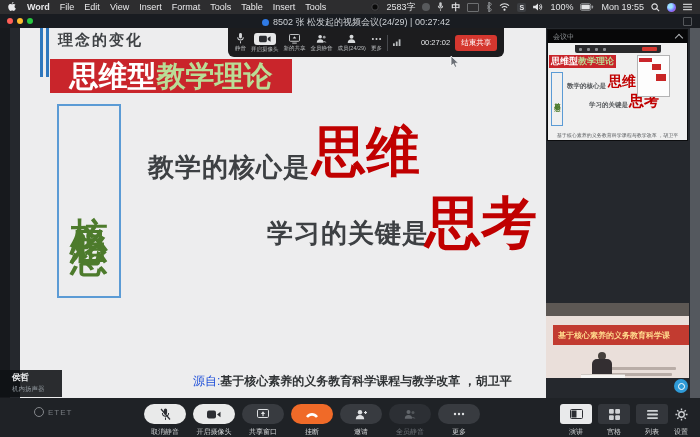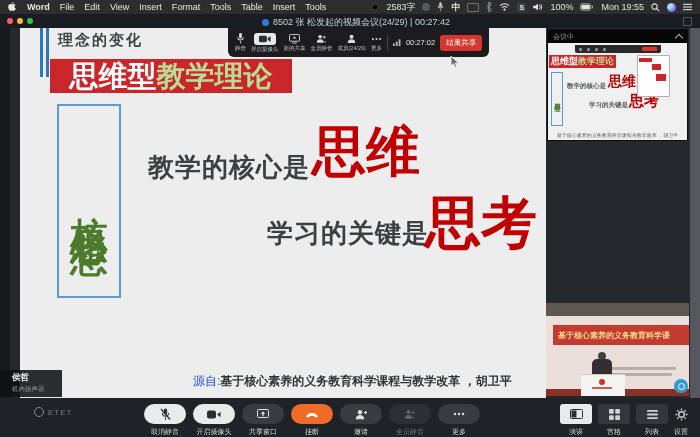--- a/index.html
+++ b/index.html
@@ -55,21 +55,21 @@
   .sl-source .txt{color:#2f3234;font-weight:700;}
 
   
   #share-toolbar{position:absolute;left:228px;top:28px;height:29px;background:#1c1c1e;border-radius:0 0 6px 6px;
                  display:flex;align-items:center;gap:5px;padding:0 7px;}
   .tbtn{display:flex;flex-direction:column;align-items:center;justify-content:center;color:#d7d9db;}
   .tbtn .tlabel{font-size:5.5px;color:#b9bcbe;margin-top:1px;white-space:nowrap;}
   .cam-chip{background:#e6e7e8;color:#2a2c30;border-radius:3px;width:22px;height:12px;
             display:flex;align-items:center;justify-content:center;}
   .tdivider{width:1px;height:16px;background:#47494d;}
-  .timer{display:flex;align-items:flex-start;gap:5px;font-size:7.5px;color:#e4e6e8;white-space:nowrap;}
+  .timer{display:flex;align-items:flex-start;gap:20px;font-size:7.5px;color:#e4e6e8;white-space:nowrap;}
   .end-share{background:#d5372f;color:#fff;font-size:7.5px;padding:3px 6px;border-radius:3px;white-space:nowrap;cursor:default;}
 
   
   #cursor{position:absolute;left:450px;top:55px;}
 
   
   #speaker-overlay{position:absolute;left:0;top:370px;width:62px;height:27px;background:rgba(15,17,20,.88);
                    padding:2px 12px;box-sizing:border-box;z-index:5;}
   #speaker-overlay .nm{font-size:8.5px;color:#f0f1f2;font-weight:700;}
   #speaker-overlay .dv{font-size:6.5px;color:#8f969c;margin-top:1px;white-space:nowrap;}
@@ -95,21 +95,21 @@
   .mini-p{position:absolute;font-size:6.5px;font-weight:700;color:#55585b;white-space:nowrap;}
   .mini-h{position:absolute;font-weight:800;color:#c00000;white-space:nowrap;}
   .nested{position:absolute;left:89px;top:12px;width:31px;height:40px;background:#fdfdfd;border:1px solid #b3b3b4;}
   .nested .b1{position:absolute;left:1px;top:2px;width:13px;height:4px;background:#c9252b;}
   .nested .b2{position:absolute;left:14px;top:8px;width:9px;height:6px;background:#c00000;opacity:.85;}
   .nested .b3{position:absolute;left:18px;top:18px;width:10px;height:7px;background:#c00000;opacity:.85;}
   .mini-src{position:absolute;left:2px;right:2px;top:89px;font-size:5px;color:#55585b;
             white-space:nowrap;overflow:hidden;text-align:center;}
 
   
-  #vthumb{position:absolute;left:546px;top:303px;width:143px;height:93px;background:#eadfda;overflow:hidden;}
+  #vthumb{position:absolute;left:546px;top:303px;width:143px;height:75px;background:#eadfda;overflow:hidden;}
   .vt-top{position:absolute;left:0;top:0;width:100%;height:13px;background:#5d5854;}
   .vt-banner{position:absolute;left:7px;top:22px;right:0;height:20px;background:#c23b30;display:flex;align-items:center;
              padding-left:5px;font-size:8px;font-weight:700;color:#ffd98c;white-space:nowrap;overflow:hidden;}
   .vt-line{position:absolute;height:3px;background:#b9ada7;border-radius:1px;}
   .vt-head{position:absolute;left:52px;top:49px;width:8px;height:8px;border-radius:50%;background:#46403c;}
   .vt-body{position:absolute;left:46px;top:56px;width:20px;height:20px;border-radius:5px 5px 0 0;background:#332e31;}
   .vt-floor{position:absolute;left:0;top:86px;width:100%;height:7px;background:#8a2f26;}
   .vt-podium{position:absolute;left:35px;top:71px;width:44px;height:22px;background:#f6f4f2;border-top:1px solid #cfc9c4;}
   .vt-emblem{position:absolute;left:53px;top:76px;width:6px;height:6px;border-radius:50%;background:#c0392b;}
   .vt-emblem-line{position:absolute;left:46px;top:84px;width:20px;height:2px;background:#c0392b;opacity:.8;}

